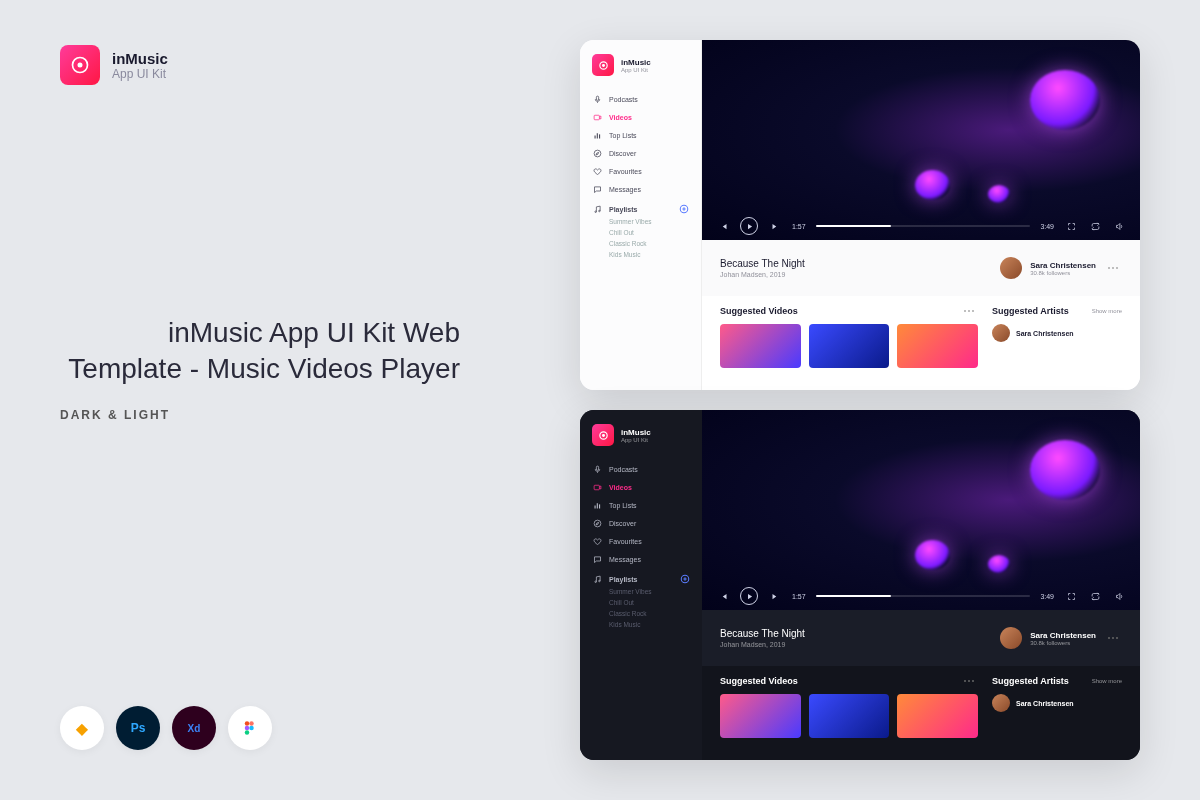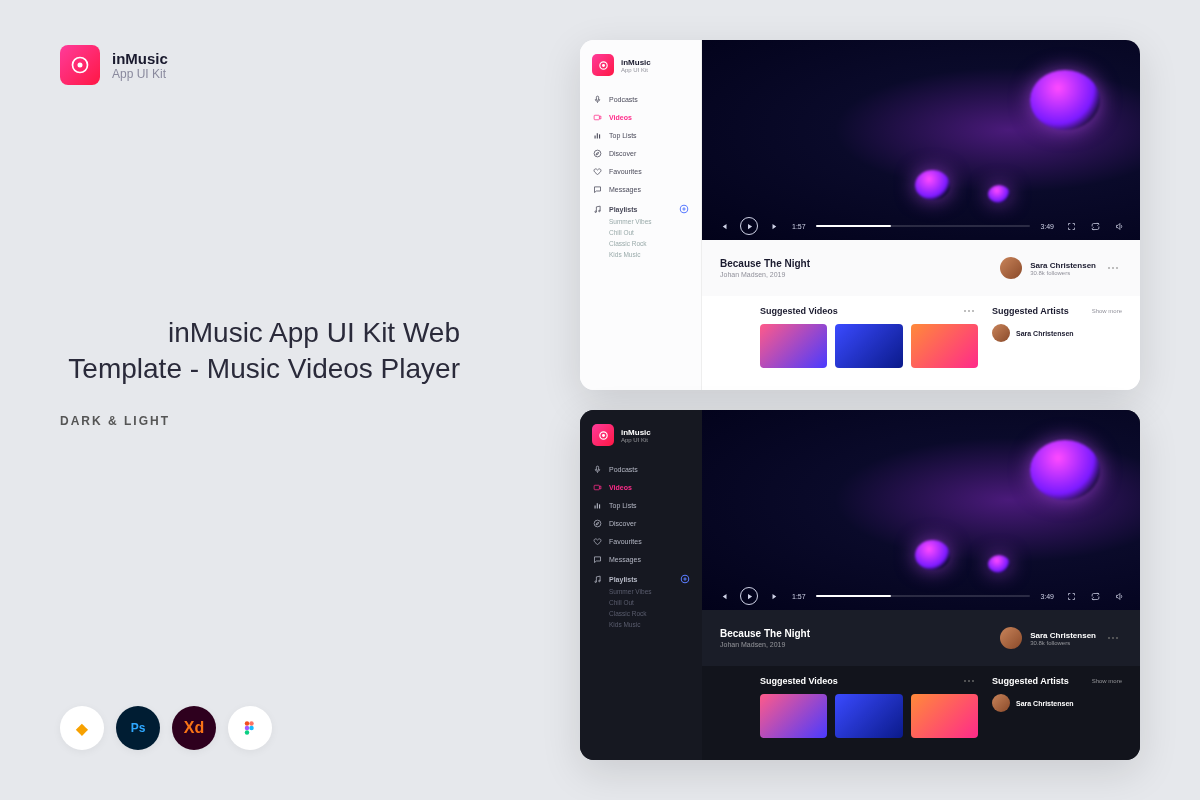--- a/index.html
+++ b/index.html
@@ -6,26 +6,26 @@
 body { width: 1200px; height: 800px; background: #e6e8ec; font-family: -apple-system, BlinkMacSystemFont, 'Segoe UI', sans-serif; overflow: hidden; position: relative; }
 
 
 .promo { position: absolute; left: 60px; top: 45px; width: 400px; }
 .brand-row { display: flex; align-items: center; gap: 12px; }
 .brand-icon { width: 40px; height: 40px; border-radius: 8px; background: linear-gradient(135deg, #ff3b9a, #ff1744); display: flex; align-items: center; justify-content: center; }
 .brand-icon svg { width: 20px; height: 20px; }
 .brand-text .t1 { font-weight: 700; font-size: 15px; color: #1a1a2e; }
 .brand-text .t2 { font-size: 12px; color: #8a8a9e; }
 .heading { margin-top: 230px; font-size: 28px; line-height: 1.3; font-weight: 400; color: #2a2a3a; text-align: right; }
-.sublabel { margin-top: 26px; font-size: 12px; letter-spacing: 2px; font-weight: 600; color: #555; }
+.sublabel { margin-top: 20px; font-size: 12px; letter-spacing: 2px; font-weight: 600; color: #555; }
 .tools { position: absolute; left: 60px; bottom: 50px; display: flex; gap: 12px; }
 .tool { width: 44px; height: 44px; border-radius: 50%; background: #fff; display: flex; align-items: center; justify-content: center; font-size: 16px; box-shadow: 0 2px 8px rgba(0,0,0,0.05); }
 .tool.sketch { color: #f7a100; }
 .tool.ps { background: #001d33; color: #2ea8ff; font-weight: 700; font-size: 12px; }
-.tool.xd { background: #2e001e; color: #f97316; font-weight: 700; font-size: 16px; }
+.tool.xd { background: #2e001e; color: #3b82f6; font-weight: 700; font-size: 10px; }
 .tool.figma svg { width: 18px; height: 18px; }
 
 
 .card { position: absolute; right: 60px; width: 560px; height: 350px; border-radius: 14px; box-shadow: 0 12px 40px rgba(0,0,0,0.12); overflow: hidden; display: flex; }
 .card.light { top: 40px; background: #fff; }
 .card.dark { top: 410px; background: #161821; }
 
 .sidebar { width: 122px; padding: 14px 12px; background: inherit; }
 .dark .sidebar { background: #161821; }
 .light .sidebar { background: #fcfcfd; border-right: 1px solid #eee; }
@@ -64,39 +64,39 @@
 .controls { position: absolute; bottom: 0; left: 0; right: 0; height: 28px; display: flex; align-items: center; padding: 0 14px; gap: 10px; color: #cfd2e6; font-size: 7px; }
 .ctrl-btn { width: 14px; height: 14px; display: flex; align-items: center; justify-content: center; cursor: pointer; }
 .ctrl-btn svg { width: 9px; height: 9px; }
 .play-btn { width: 18px; height: 18px; border: 1px solid #cfd2e6; border-radius: 50%; display: flex; align-items: center; justify-content: center; }
 .prog { flex: 1; height: 2px; background: rgba(255,255,255,0.15); border-radius: 2px; position: relative; }
 .prog-fill { position: absolute; left: 0; top: 0; bottom: 0; width: 35%; background: #fff; border-radius: 2px; }
 
 .info-row { height: 56px; display: flex; align-items: center; justify-content: space-between; padding: 0 18px; }
 .light .info-row { background: #fafafb; }
 .dark .info-row { background: #1a1d28; }
-.track .t1 { font-size: 10px; font-weight: 700; }
+.track .t1 { font-size: 10px; font-weight: 400; }
 .track .t2 { font-size: 7px; opacity: 0.5; margin-top: 2px; }
 .light .track { color: #1a1a2e; }
 .dark .track { color: #fff; }
 .artist { display: flex; align-items: center; gap: 8px; }
 .avatar { width: 22px; height: 22px; border-radius: 50%; background: linear-gradient(135deg, #c9845a, #8a4a2a); }
 .artist-text .a1 { font-size: 8px; font-weight: 700; }
 .artist-text .a2 { font-size: 6px; opacity: 0.5; }
 .light .artist-text { color: #1a1a2e; }
 .dark .artist-text { color: #fff; }
 .more { width: 18px; display: flex; gap: 2px; justify-content: center; }
 .more span { width: 2px; height: 2px; border-radius: 50%; }
 .light .more span { background: #aaa; }
 .dark .more span { background: #666; }
 
 .suggest-row { flex: 1; display: flex; padding: 10px 18px; gap: 14px; }
 .light .suggest-row { background: #fff; }
 .dark .suggest-row { background: #12141c; }
-.sug-col { flex: 1; margin-left: 40px; }
+.sug-col { flex: 1; }
 .sug-head { display: flex; justify-content: space-between; align-items: center; margin-bottom: 8px; }
 .sug-head .h1 { font-size: 9px; font-weight: 700; }
 .sug-head .h2 { font-size: 6px; opacity: 0.5; cursor: pointer; }
 .light .sug-head { color: #1a1a2e; }
 .dark .sug-head { color: #fff; }
 .sug-thumbs { display: flex; gap: 8px; }
 .thumb { flex: 1; height: 44px; border-radius: 4px; background: linear-gradient(135deg, #ff5a8a, #4a3aff); }
 .thumb:nth-child(2){ background: linear-gradient(135deg, #3a4aff, #0a1a8a); }
 .thumb:nth-child(3){ background: linear-gradient(135deg, #ff8a3a, #ff2a8a); }
 .sug-artist { display: flex; align-items: center; gap: 6px; }

